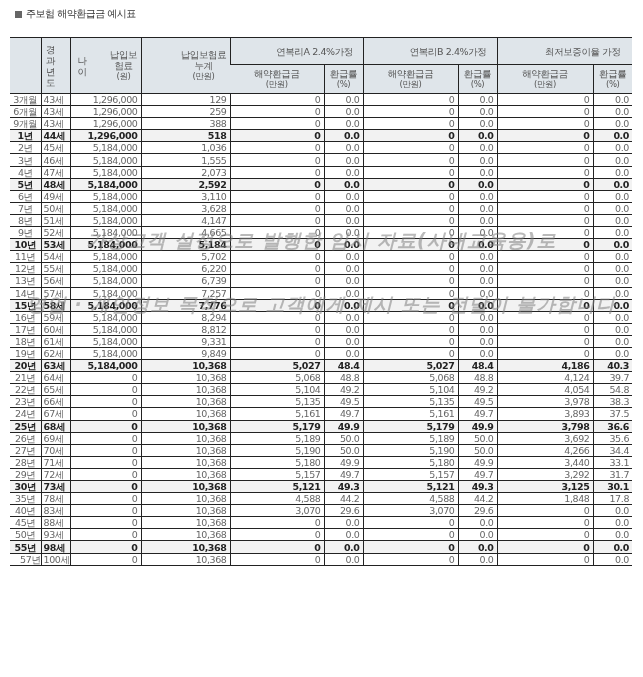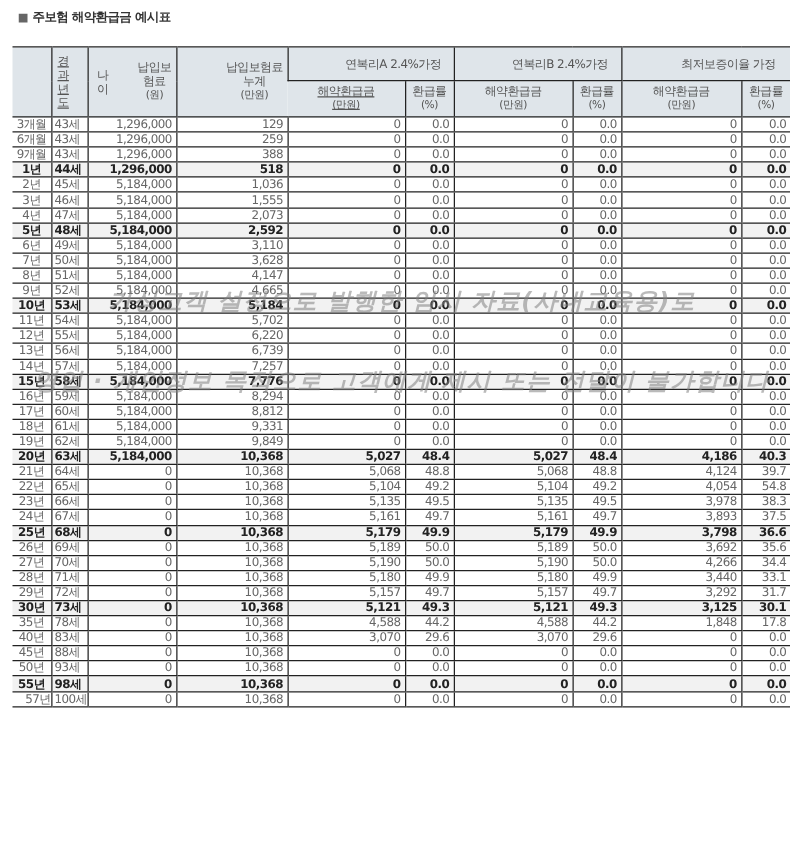--- a/index.html
+++ b/index.html
@@ -1,30 +1,30 @@
 <!DOCTYPE html>
 <html><head>
 <meta charset="utf-8">
 <style>
   html, body { margin: 0; padding: 0; background: #ffffff; }
   body { width: 643px; height: 677px; position: relative; overflow: hidden;
          font-family: "DejaVu Sans", "Liberation Sans", sans-serif; color: #555; }
-  .title { position: absolute; left: 15px; top: 7px; font-size: 10px; color: #333; font-weight: bold;
+  .title { position: absolute; left: 15px; top: 7px; font-size: 10px; color: #333; font-weight: normal;
            letter-spacing: -0.5px; display: flex; align-items: center; }
   .title .sq { display: inline-block; width: 7px; height: 7px; background: #666; margin-right: 4px; }
   table { position: absolute; left: 10px; top: 37px; border-collapse: collapse; table-layout: fixed;
           width: 622px; font-size: 9.5px; letter-spacing: -0.4px; }
   col.c0 { width: 31px; } col.c1 { width: 29px; } col.c2 { width: 71px; } col.c3 { width: 89px; }
   col.c4 { width: 94px; } col.c5 { width: 39px; } col.c6 { width: 95px; } col.c7 { width: 39px; }
   col.c8 { width: 96px; } col.c9 { width: 39px; }
   thead th { background: #dfe5ea; font-weight: normal; color: #555; border-left: 1px solid #222;
              border-bottom: 1px solid #222; text-align: center; line-height: 11px; padding: 0; }
   thead tr.h1 th { height: 26px; }
   thead tr.h2 th { height: 28px; margin-top: 44px; }
-  thead th:first-child { border-left: none; text-decoration: underline; }
+  thead th:first-child { border-left: none; }
   thead tr:first-child th { border-top: 1.5px solid #222; padding-left: 36px; }
   thead th .sub { font-size: 8.5px; display: block; }
   tbody td { height: 11.1px; border-left: 1px solid #222; border-bottom: 1px solid #222; padding: 0 3px;
              text-align: right; white-space: nowrap; line-height: 11px; color: #666; }
   tbody td:first-child { border-left: none; text-align: center; padding: 0; }
   tbody td:nth-child(2) { text-align: left; padding-left: 2px; }
   tbody tr.hl td { background: #f2f2f2; color: #222; font-weight: bold; }
   tbody tr:last-child td { border-bottom: 1.5px solid #222; text-align: right; }
   .wm { position: absolute; left: 0; width: 643px; text-align: center; font-size: 19px; color: rgba(130,130,130,0.55);
         font-style: italic; font-weight: bold; letter-spacing: 1px; pointer-events: none; white-space: nowrap; }

